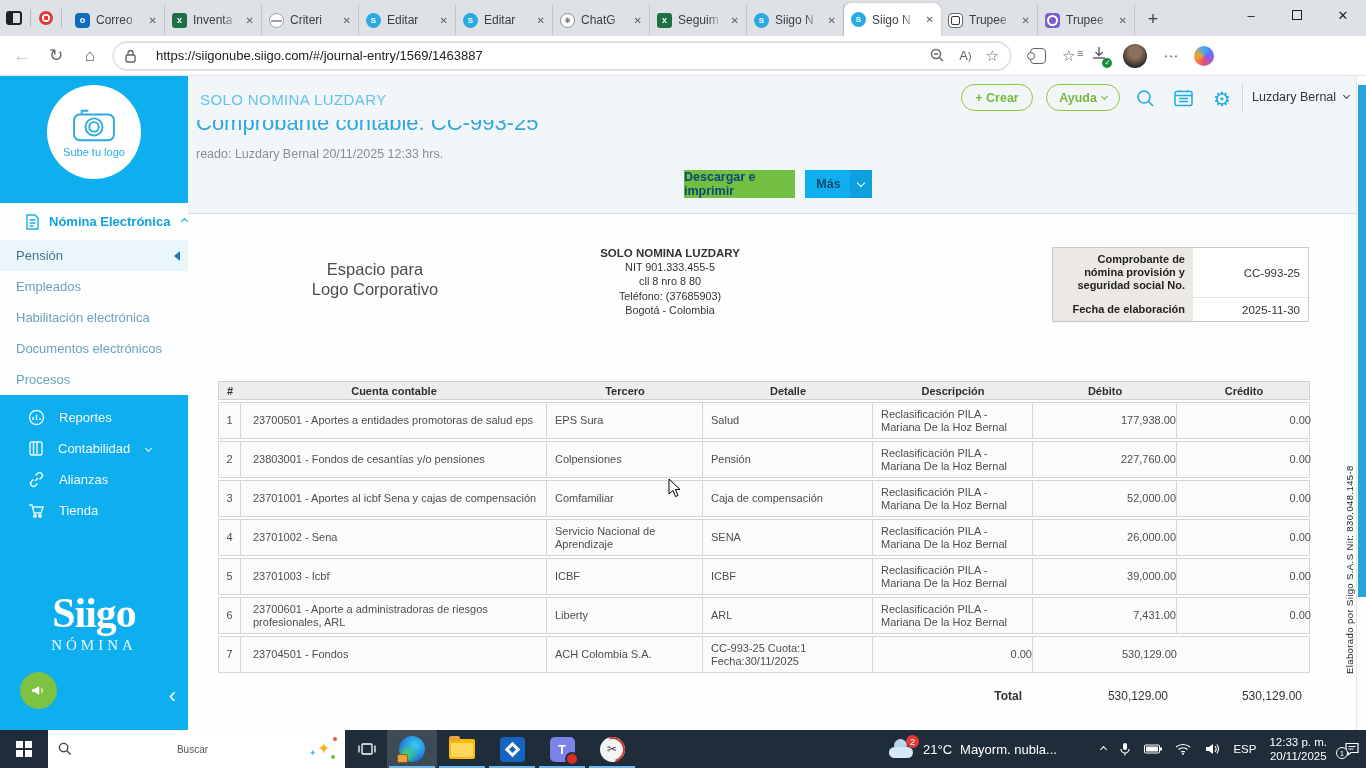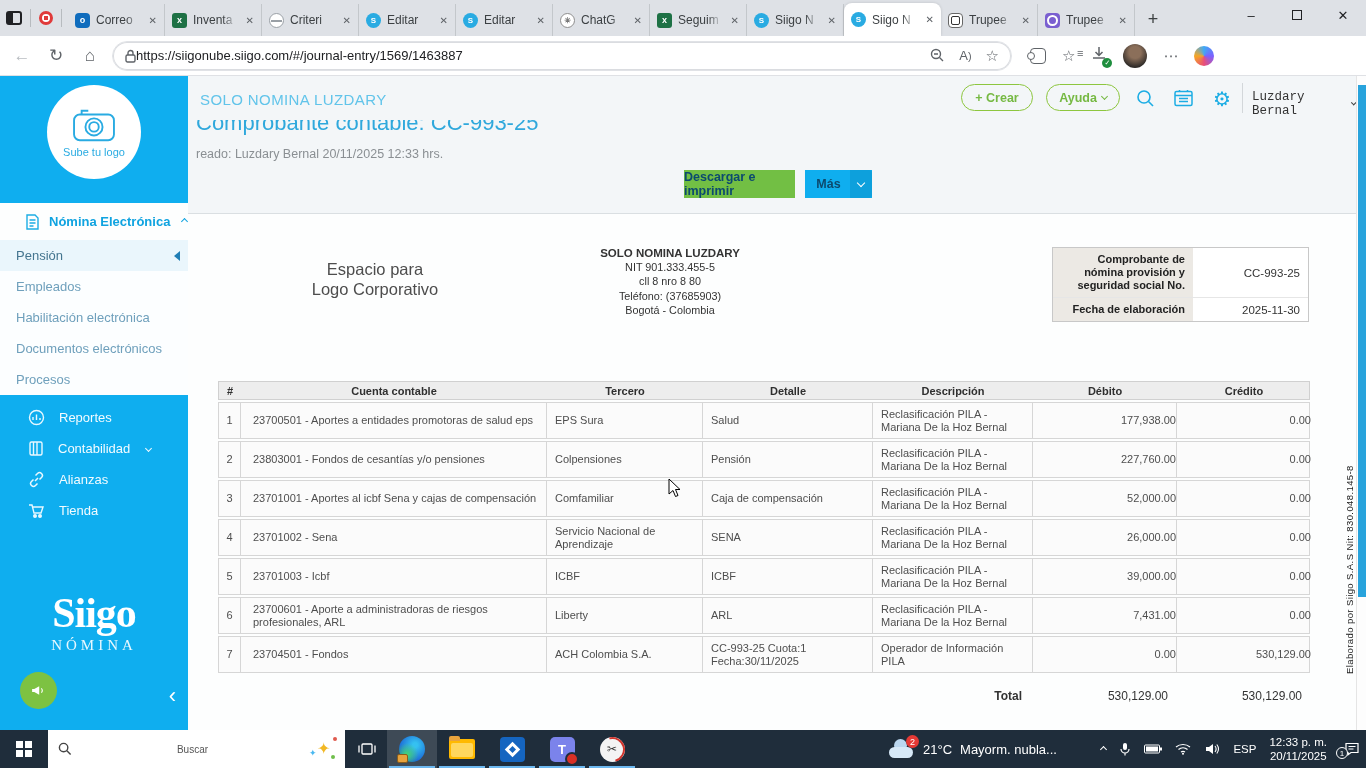--- a/index.html
+++ b/index.html
@@ -27,21 +27,21 @@
   .i-trupee-light { background:#fff; border:1px solid #666; border-radius:4px; } .i-trupee-light::before{content:""; width:7px; height:7px; border:1.5px solid #333; border-radius:2px;}
   .i-trupee-purple { background:#7A5FD0; border-radius:4px; } .i-trupee-purple::before{content:""; width:7px; height:7px; border:2px solid #fff; border-radius:50%;}
   .newtab { width:28px; height:28px; margin:0 0 3px 4px; display:flex; align-items:center; justify-content:center; font-size:18px; color:#3C4043; }
   .wincontrols { margin-left:auto; display:flex; height:36px; }
   .winbtn { width:46px; height:30px; display:flex; align-items:center; justify-content:center; font-size:13px; color:#202124; }
   .maxglyph { width:10px; height:10px; border:1.2px solid #202124; }
 
   .urlbar { position:absolute; left:0; top:36px; width:1366px; height:40px; background:#FFFFFF; border-bottom:1px solid #DFE1E5; display:flex; align-items:center; z-index:20; padding:0 10px; gap:10px; }
   .navic { font-size:17px; color:#5F6368; width:24px; text-align:center; }
   .navic.disabled { color:#B9BDC1; }
-  .urlpill { flex:none; width:900px; height:30px; background:#F1F3F4; border:1px solid #E0E2E6; border-radius:16px; display:flex; align-items:center; padding:0 12px; gap:0; background:#fff; box-shadow:inset 0 0 0 1px #DADCE0; }
+  .urlpill { flex:none; width:900px; height:30px; background:#F1F3F4; border:1px solid #E0E2E6; border-radius:16px; display:flex; align-items:center; padding:0 12px; gap:20px; background:#fff; box-shadow:inset 0 0 0 1px #DADCE0; }
   .urltext { font-size:13px; color:#202124; flex:1; }
   .pillright { display:flex; align-items:center; gap:14px; color:#5F6368; }
   .chromeright { display:flex; align-items:center; gap:16px; margin-left:8px; color:#5F6368; }
   .avatar { width:24px; height:24px; border-radius:50%; background:radial-gradient(circle at 50% 35%,#8B6F5A 30%,#2E2A28 75%); }
   .copilot { width:20px; height:20px; border-radius:50%; background:conic-gradient(#3FA9F5,#7B61FF,#E94E77,#F5A623,#3FA9F5); }
   .dlwrap { position:relative; }
   .greenck { position:absolute; right:-5px; bottom:-3px; width:10px; height:10px; background:#1E8E3E; border-radius:50%; color:#fff; font-size:7px; line-height:10px; text-align:center; }
   .puzzle { width:16px; height:16px; border-radius:4px; border:1.8px solid #5F6368; position:relative; }
   .puzzle::before { content:""; position:absolute; width:6px; height:6px; border:1.8px solid #5F6368; border-radius:50%; left:-4px; top:3px; background:#fff; }
   .starlines { position:relative; font-size:15px; }
@@ -459,21 +459,20 @@
           <div class="c c-desc">Reclasificación PILA - Mariana De la Hoz Bernal</div>
           <div class="c c-num">7,431.00</div>
           <div class="c c-num">0.00</div>
         </div>
         <div class="tgrid trow">
           <div class="c c-n">7</div>
           <div class="c c-cuenta">23704501 - Fondos</div>
           <div class="c c-ter">ACH Colombia S.A.</div>
           <div class="c c-det">CC-993-25 Cuota:1
 Fecha:30/11/2025</div>
-          <div class="c c-desc">Operador de Información PILA</div>
           <div class="c c-num">0.00</div>
           <div class="c c-num">530,129.00</div>
         </div>
       <div class="tgrid totalrow">
         <div class="t t-label">Total</div>
         <div class="t t-deb">530,129.00</div>
         <div class="t t-cred">530,129.00</div>
       </div>
     </div>
 
@@ -501,21 +500,21 @@
   <div class="hdrctl blueic" style="left:986px;top:13px;">
     <svg width="19" height="18" viewBox="0 0 19 18" fill="none" stroke="#1CADE4" stroke-width="1.5">
         <rect x="1" y="2.5" width="17" height="14" rx="1.5"></rect>
         <path d="M1 6.5h17M5.5 2.5V1M13.5 2.5V1M5 9.5h9M5 12.5h9"></path>
       </svg>
   </div>
   <div class="hdrctl blueic" style="left:1025px;top:11px;font-size:20px;">⚙</div>
   <div class="hdrctl" style="left:1054px;top:7px;">
       <span class="userdiv"></span>
     </div>
-  <div class="hdrctl" style="left:1064px;top:14px;gap:8px;font-family:Liberation Mono, monospace;">
+  <div class="hdrctl" style="left:1064px;top:14px;gap:8px;">
     <span class="username">Luzdary Bernal</span>
     <span class="chv down" style="color:#444;width:5px;height:5px;margin-top:-3px;"></span>
   </div>
 </div>
 
 <div class="scrollbar">
   <div class="thumb"></div>
 </div>
 
 <div class="taskbar">

